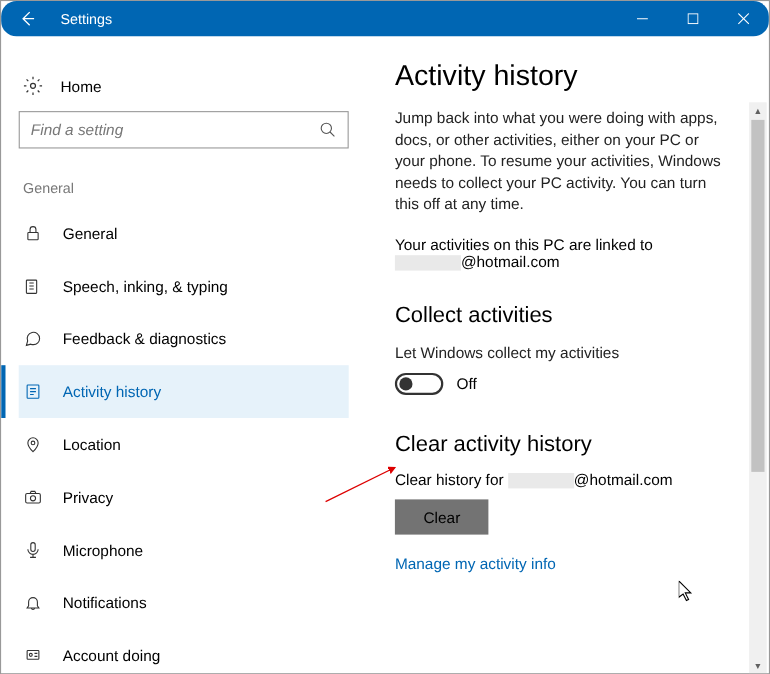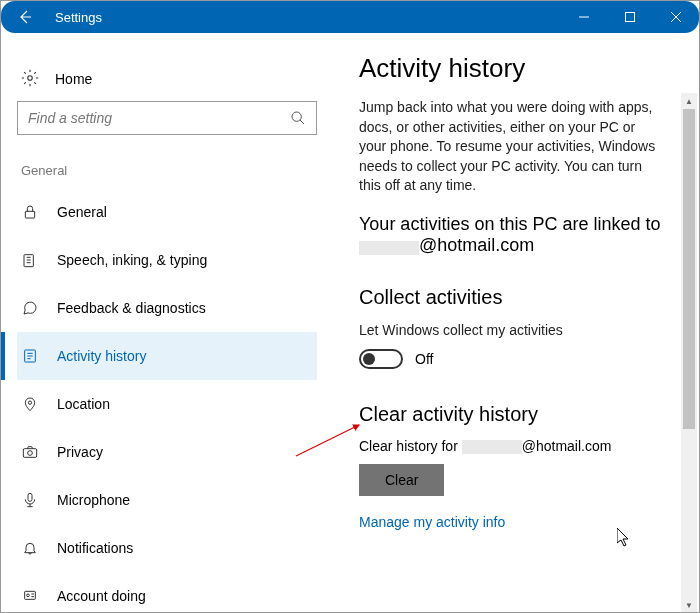--- a/index.html
+++ b/index.html
@@ -140,21 +140,21 @@
     margin-bottom: 14px;
   }
   .desc {
     font-size: 14px;
     color: #222;
     line-height: 1.4;
     margin-bottom: 18px;
     max-width: 300px;
   }
   .linked-text {
-    font-size: 18px;
+    font-size: 14px;
     margin-bottom: 30px;
   }
   .redacted {
     display: inline-block;
     width: 60px; height: 14px;
     background: #e9e9e9;
     vertical-align: text-bottom;
     position: relative;
   }
   h2 {

